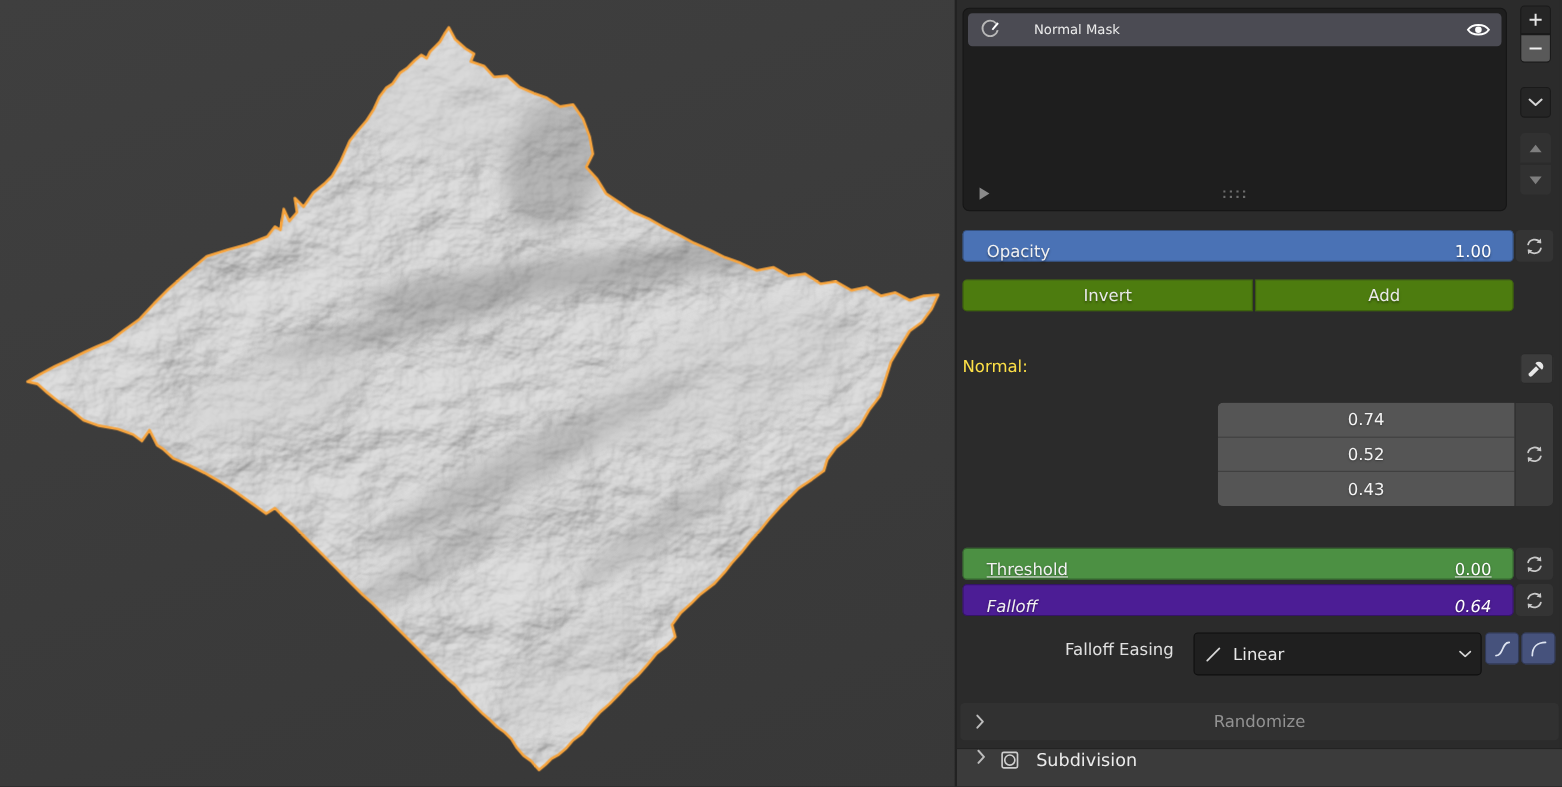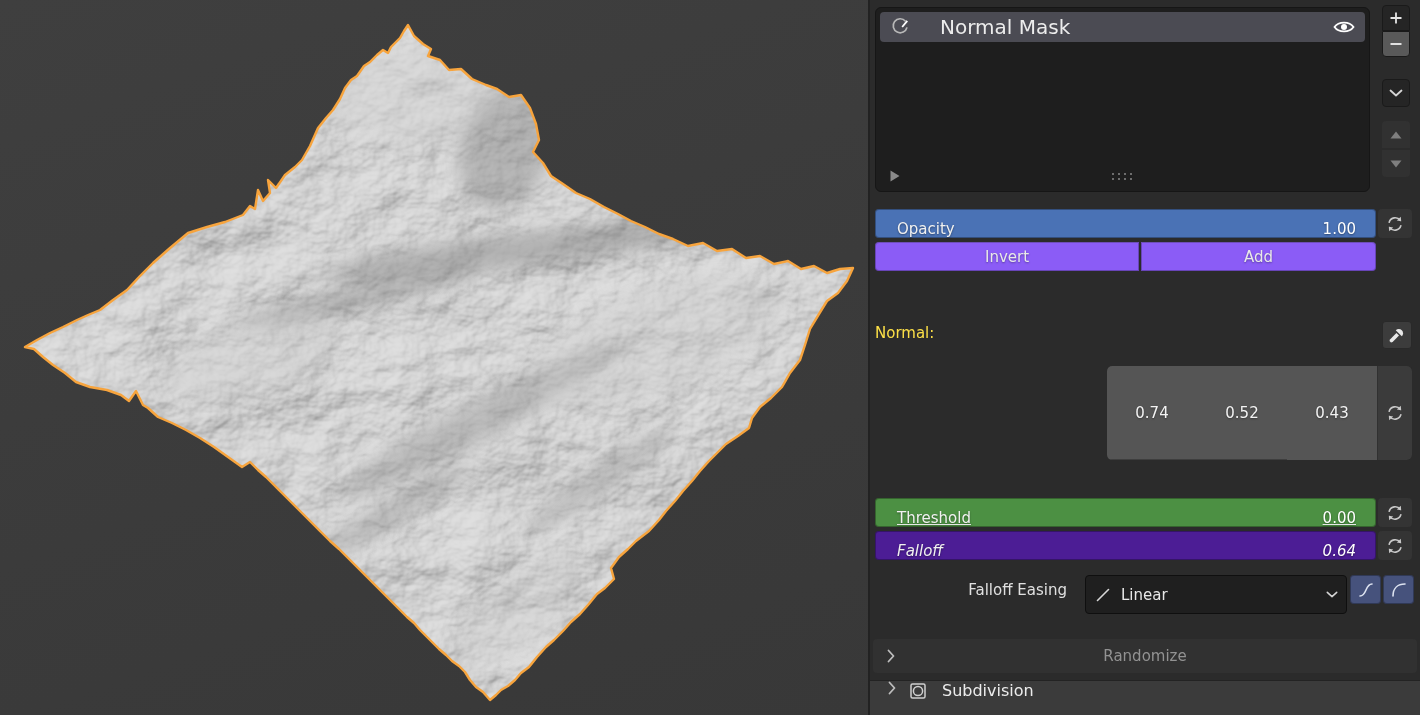--- a/index.html
+++ b/index.html
@@ -15,21 +15,21 @@
 
   
   .panel { position:relative; width:548px; height:715px; background:#2b2b2b; flex:none;
     color:#e6e6e6; font-size:15px; }
 
   .list-box { position:absolute; left:5px; top:7px; width:495px; height:185px;
     background:#1e1e1e; border:1px solid #161616; border-radius:6px; }
   .list-row { position:absolute; left:4px; right:4px; top:4px; height:30px;
     background:#4b4b53; border-radius:4px; display:flex; align-items:center; }
   .list-row .row-icon { margin-left:10px; }
-  .list-row .row-label { margin-left:30px; font-size:20px; color:#ecconf; color:#ececec; }
+  .list-row .row-label { margin-left:30px; font-size:12px; color:#ecconf; color:#ececec; }
   .list-row .row-eye { margin-left:auto; margin-right:10px; cursor:pointer; }
   .list-footer { position:absolute; left:10px; right:10px; bottom:6px; height:16px; }
   .filter-toggle { position:absolute; left:4px; top:1px; }
   .list-grip { position:absolute; left:50%; top:4px; transform:translateX(-50%); }
 
   .side-col { position:absolute; left:512px; width:28px; }
   .side-btn { position:absolute; left:0; width:28px; display:flex; align-items:center;
     justify-content:center; background:#252525; cursor:pointer; }
   .btn-plus   { top:5px;   height:26px; border-radius:4px 4px 0 0; border:1px solid #1a1a1a; }
   .btn-minus  { top:31px;  height:26px; border-radius:0 0 4px 4px; background:#595959; border:1px solid #1a1a1a; }
@@ -45,35 +45,35 @@
   .sl-opacity   { top:209px; background:#4a72b5; }
   .sl-threshold { top:498px; background:#4c9043;text-decoration:underline; }
   .sl-falloff   { top:531px; background:#4c1d95;font-style:italic; }
 
   .cycle-cell { position:absolute; left:508px; width:34px; height:29px; background:#343434;
     border-radius:4px; display:flex; align-items:center; justify-content:center; cursor:pointer; }
   .cc-opacity   { top:209px; }
   .cc-threshold { top:498px; }
   .cc-falloff   { top:531px; }
 
-  .btn { position:absolute; top:242px; height:29px; background:#8b5cf6; color:#e9e9e9;
+  .btn { position:absolute; top:254px; height:29px; background:#4d7c0f; color:#e9e9e9;
     display:flex; align-items:center; justify-content:center; cursor:pointer;
     box-shadow:inset 0 1px 0 rgba(255,255,255,.05), inset 0 0 0 1px rgba(0,0,0,.25);
     text-shadow:0 1px 2px rgba(0,0,0,.35); }
   .btn-invert { left:5px;  width:264px; border-radius:4px 0 0 4px; }
   .btn-add    { left:271px; width:235px; border-radius:0 4px 4px 0; }
 
   .normal-label { position:absolute; left:5px; top:324px; color:#fde047; }
   .eyedropper-btn { position:absolute; left:512px; top:321px; width:30px; height:28px;
     background:#3c3c3c; border-radius:4px; display:flex; align-items:center; justify-content:center;
     cursor:pointer; box-shadow:inset 0 0 0 1px rgba(0,0,0,.3); }
 
   .vec-group { position:absolute; left:237px; top:366px; width:305px; height:94px;
     border-radius:5px; overflow:hidden; display:flex; box-shadow:inset 0 0 0 1px rgba(0,0,0,.3); }
-  .vec-fields { width:270px; display:flex; flex-direction:row; }
+  .vec-fields { width:270px; display:flex; flex-direction:column; }
   .vec-cell { flex:1; background:#555; display:flex; align-items:center; justify-content:center;
     color:#f3f3f3; border-bottom:1px solid #3e3e3e; cursor:ew-resize;
     text-shadow:0 1px 2px rgba(0,0,0,.35); }
   .vec-cell:last-child { border-bottom:none; }
   .vec-cycle { width:35px; background:#3b3b3b; border-left:1px solid #313131;
     display:flex; align-items:center; justify-content:center; cursor:pointer; }
 
   .easing-label { position:absolute; left:0; top:581px; width:197px; text-align:right;
     color:#e0e0e0; }
   .dropdown { position:absolute; left:215px; top:575px; width:262px; height:39px;

